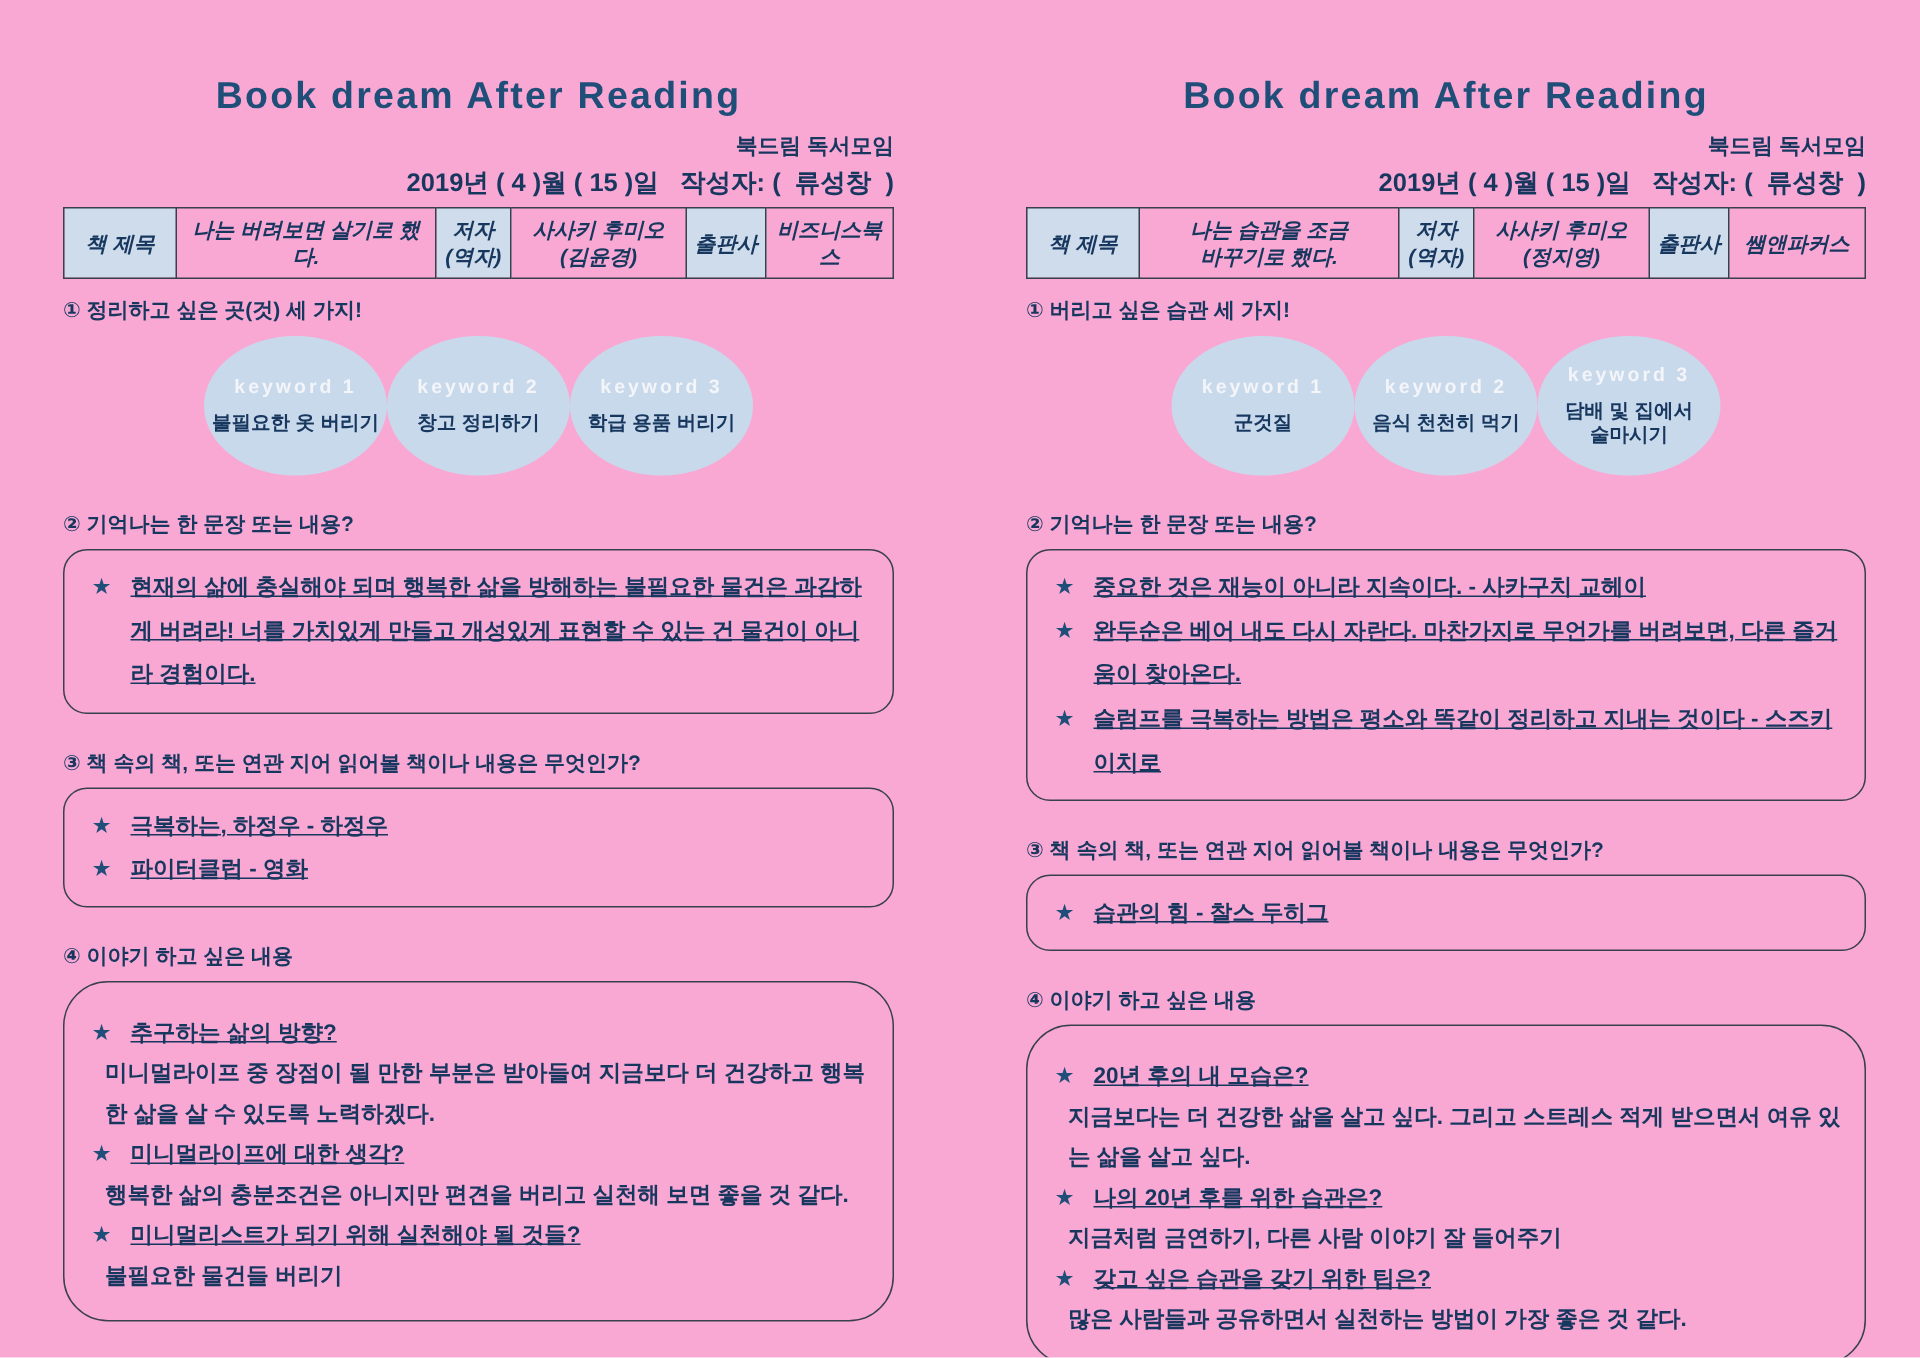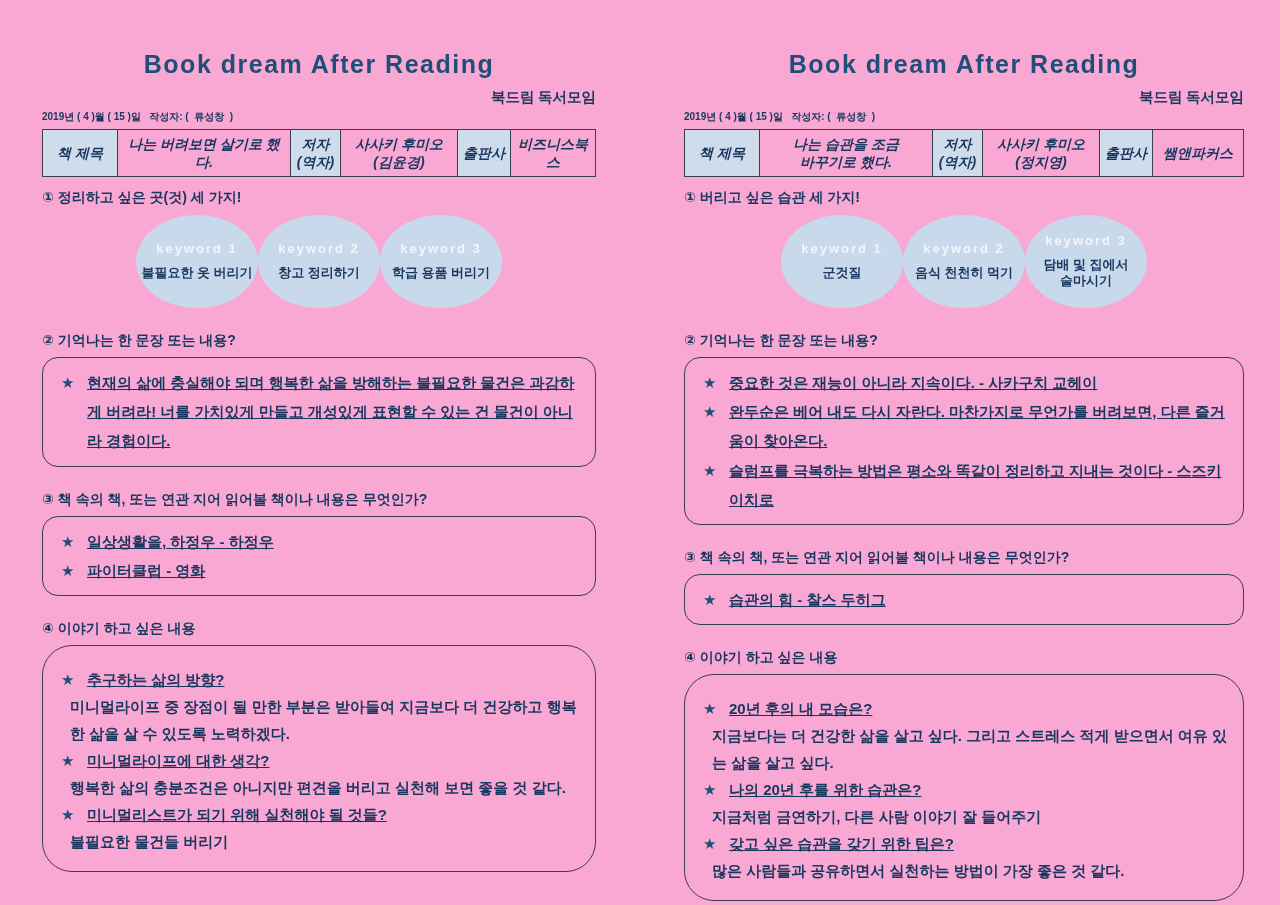--- a/index.html
+++ b/index.html
@@ -8,22 +8,22 @@
     font-family:"Liberation Sans","DejaVu Sans",sans-serif;color:#17375E;padding-left:31px;
   }
   .sheet{position:absolute;top:0;width:554px;}
   .sheet.left{left:42px;}
   .sheet.right{left:684px;width:560px;}
 
   .page-title{
     margin:50px 0 0;text-align:center;color:#1F4E79;
     font-size:25px;font-weight:bold;letter-spacing:1.5px;line-height:1.15;
   }
-  .club-line{margin-top:9px;text-align:right;font-size:14.5px;font-weight:600;font-family:Liberation Serif, serif;}
-  .date-line{margin-top:3px;text-align:left;font-size:10px;font-weight:600;white-space:pre;}
+  .club-line{margin-top:9px;text-align:right;font-size:14.5px;font-weight:600;}
+  .date-line{margin-top:3px;text-align:right;font-size:17px;font-weight:600;white-space:pre;}
 
   table.book-table{width:100%;border-collapse:collapse;margin-top:5px;table-layout:fixed;font-style:italic;}
   .book-table td{
     border:1.5px solid #39404d;text-align:center;vertical-align:middle;
     font-size:14px;font-weight:600;color:#17375E;padding:3px 2px;height:40px;
     white-space:pre-line;line-height:1.3;
   }
   .book-table td.hd{background:#CFDCEC;}
   .c1{width:70px;} .c2{width:168px;} .c3{width:45px;} .c4{width:112px;} .c5{width:48px;}
 
@@ -93,21 +93,21 @@
       <div class="star-line">
         <span class="star-glyph">★</span>
         <span class="star-body">현재의 삶에 충실해야 되며 행복한 삶을 방해하는 불필요한 물건은 과감하게 버려라! 너를 가치있게 만들고 개성있게 표현할 수 있는 건 물건이 아니라 경험이다.</span>
       </div>
     </div>
 
     <div class="sec-heading">③ 책 속의 책, 또는 연관 지어 읽어볼 책이나 내용은 무엇인가?</div>
     <div class="box s3">
       <div class="star-line">
         <span class="star-glyph">★</span>
-        <span class="star-body">일상생활을, 하정우 - 하정우</span>
+        <span class="star-body">극복하는, 하정우 - 하정우</span>
       </div>
       <div class="star-line">
         <span class="star-glyph">★</span>
         <span class="star-body">파이터클럽 - 영화</span>
       </div>
     </div>
 
     <div class="sec-heading">④ 이야기 하고 싶은 내용</div>
     <div class="box s4">
       <div class="star-line">

